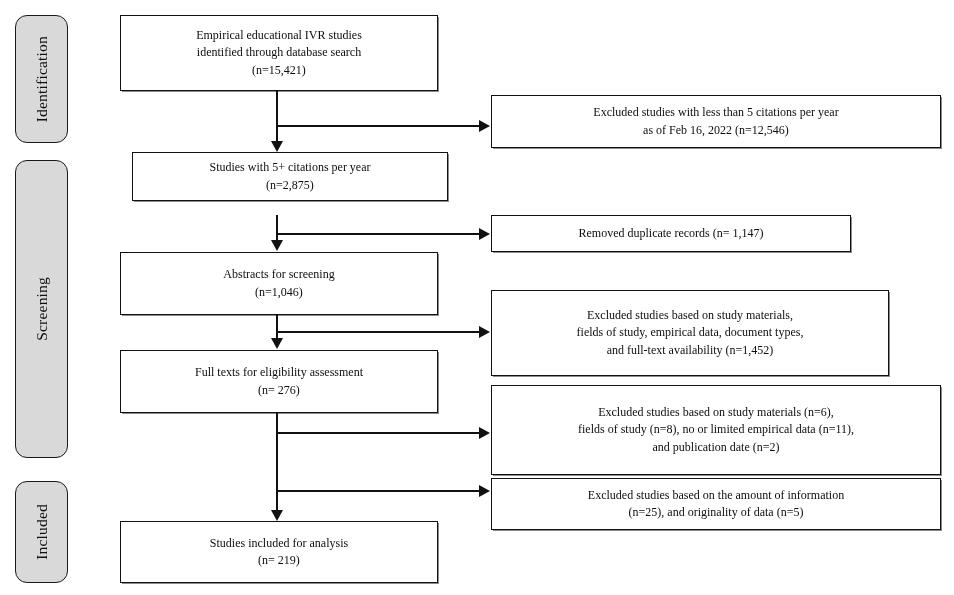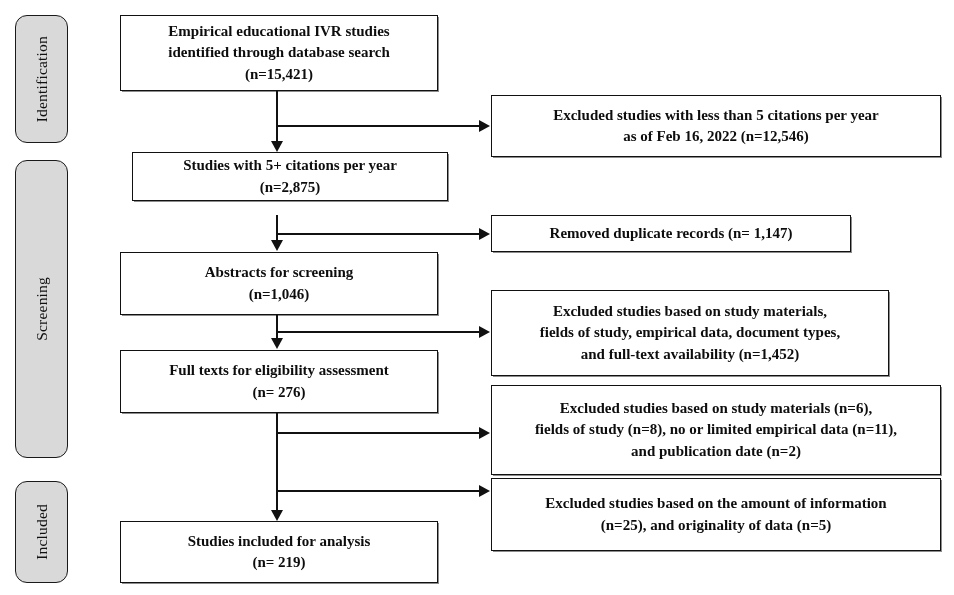--- a/index.html
+++ b/index.html
@@ -45,25 +45,24 @@
     display: flex;
     align-items: center;
     justify-content: center;
     text-align: center;
     
     box-shadow: 1.5px 1.5px 0 -0.5px #8c8c8c;
   }
   .box p {
     margin: 4px;
     padding: 0 6px;
-    font-size: 15px;
+    font-size: 12px;
     line-height: 1.42;
     color: #0d0d0d;
     white-space: pre-line;
-    font-weight: bold;
   }
 
   
   .vline {
     position: absolute;
     width: 2px;
     background: #111111;
   }
   .hline {
     position: absolute;
@@ -123,42 +122,42 @@
   <div class="box" style="left:120px; top:350px; width:318px; height:63px;">
     <p>Full texts for eligibility assessment
 (n= 276)</p>
   </div>
 
   <div class="box" style="left:120px; top:521px; width:318px; height:62px;">
     <p>Studies included for analysis
 (n= 219)</p>
   </div>
 
-  <div class="box" style="left:491px; top:95px; width:450px; height:62px;">
+  <div class="box" style="left:491px; top:95px; width:450px; height:53px;">
     <p>Excluded studies with less than 5 citations per year
 as of Feb 16, 2022 (n=12,546)</p>
   </div>
 
   <div class="box" style="left:491px; top:215px; width:360px; height:37px;">
     <p>Removed duplicate records (n= 1,147)</p>
   </div>
 
   <div class="box" style="left:491px; top:290px; width:398px; height:86px;">
     <p>Excluded studies based on study materials,
 fields of study, empirical data, document types,
 and full-text availability (n=1,452)</p>
   </div>
 
   <div class="box" style="left:491px; top:385px; width:450px; height:90px;">
     <p>Excluded studies based on study materials (n=6),
 fields of study (n=8), no or limited empirical data (n=11),
 and publication date (n=2)</p>
   </div>
 
-  <div class="box" style="left:491px; top:478px; width:450px; height:73px;">
+  <div class="box" style="left:491px; top:478px; width:450px; height:52px;">
     <p>Excluded studies based on the amount of information
 (n=25), and originality of data (n=5)</p>
   </div>
 
   <div class="vline" style="left:276px; top:91px; height:51px;"></div>
   <div class="arrow-down" style="left:271px; top:141px;"></div>
   <div class="hline" style="left:277px; top:125px; width:203px;"></div>
   <div class="arrow-right" style="left:479px; top:120px;"></div>
 
   <div class="vline" style="left:276px; top:215px; height:25px;"></div>

